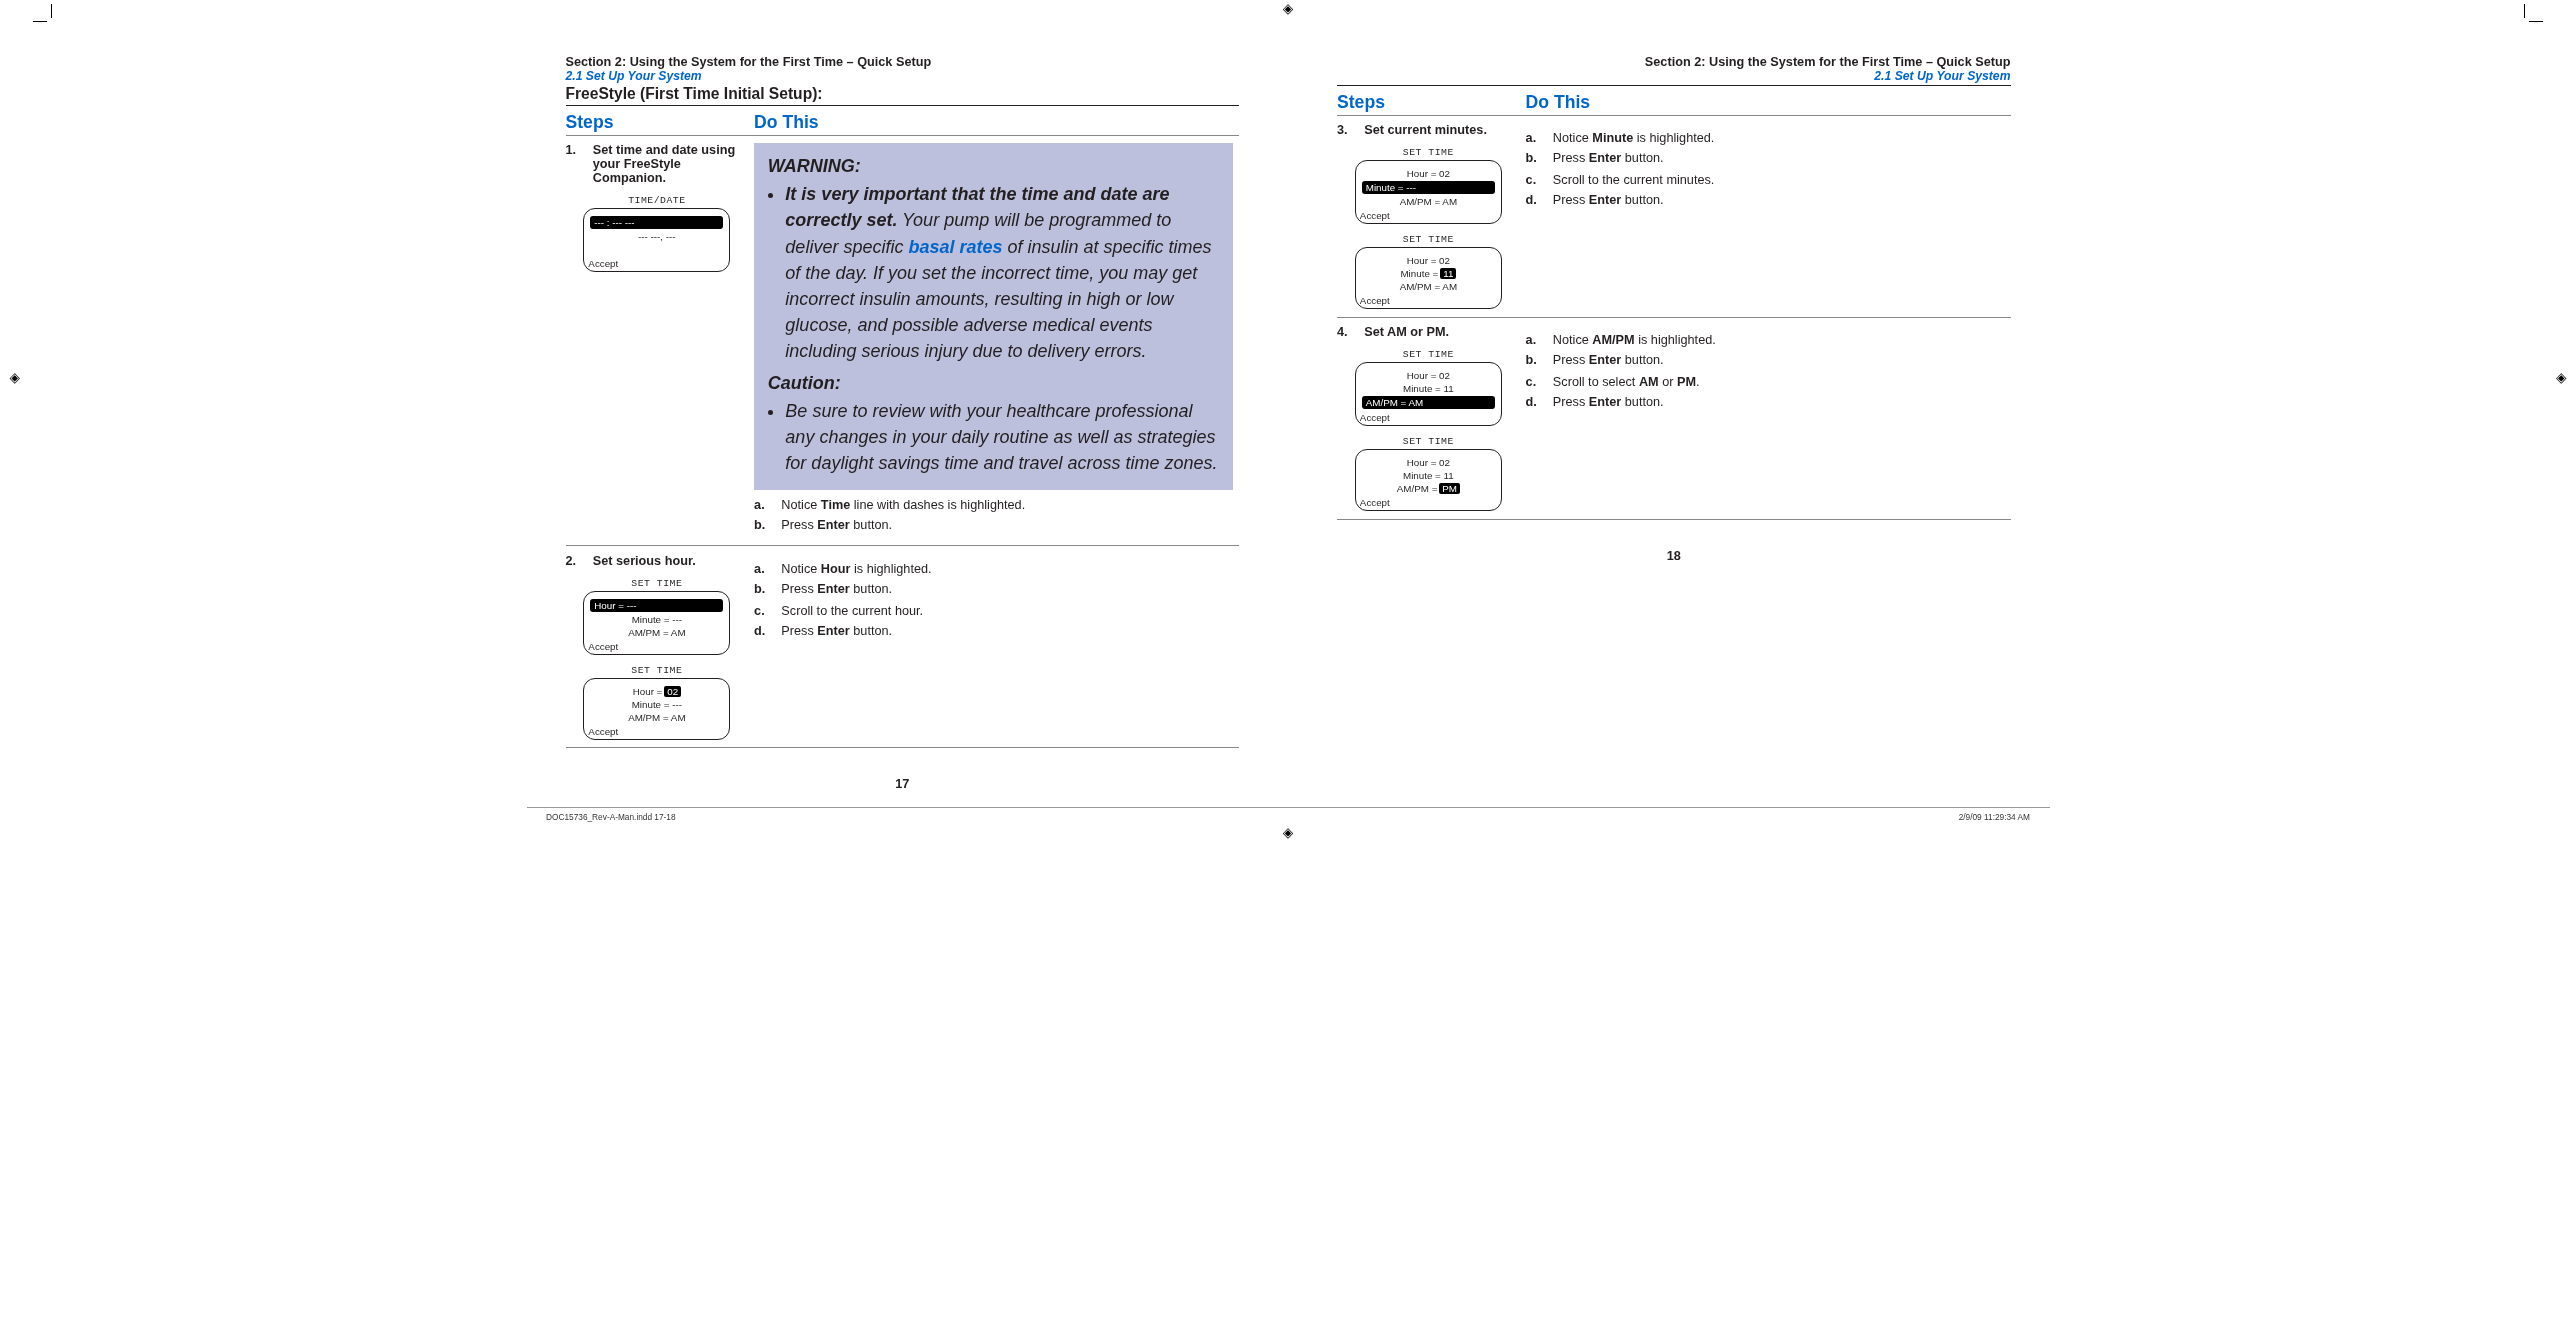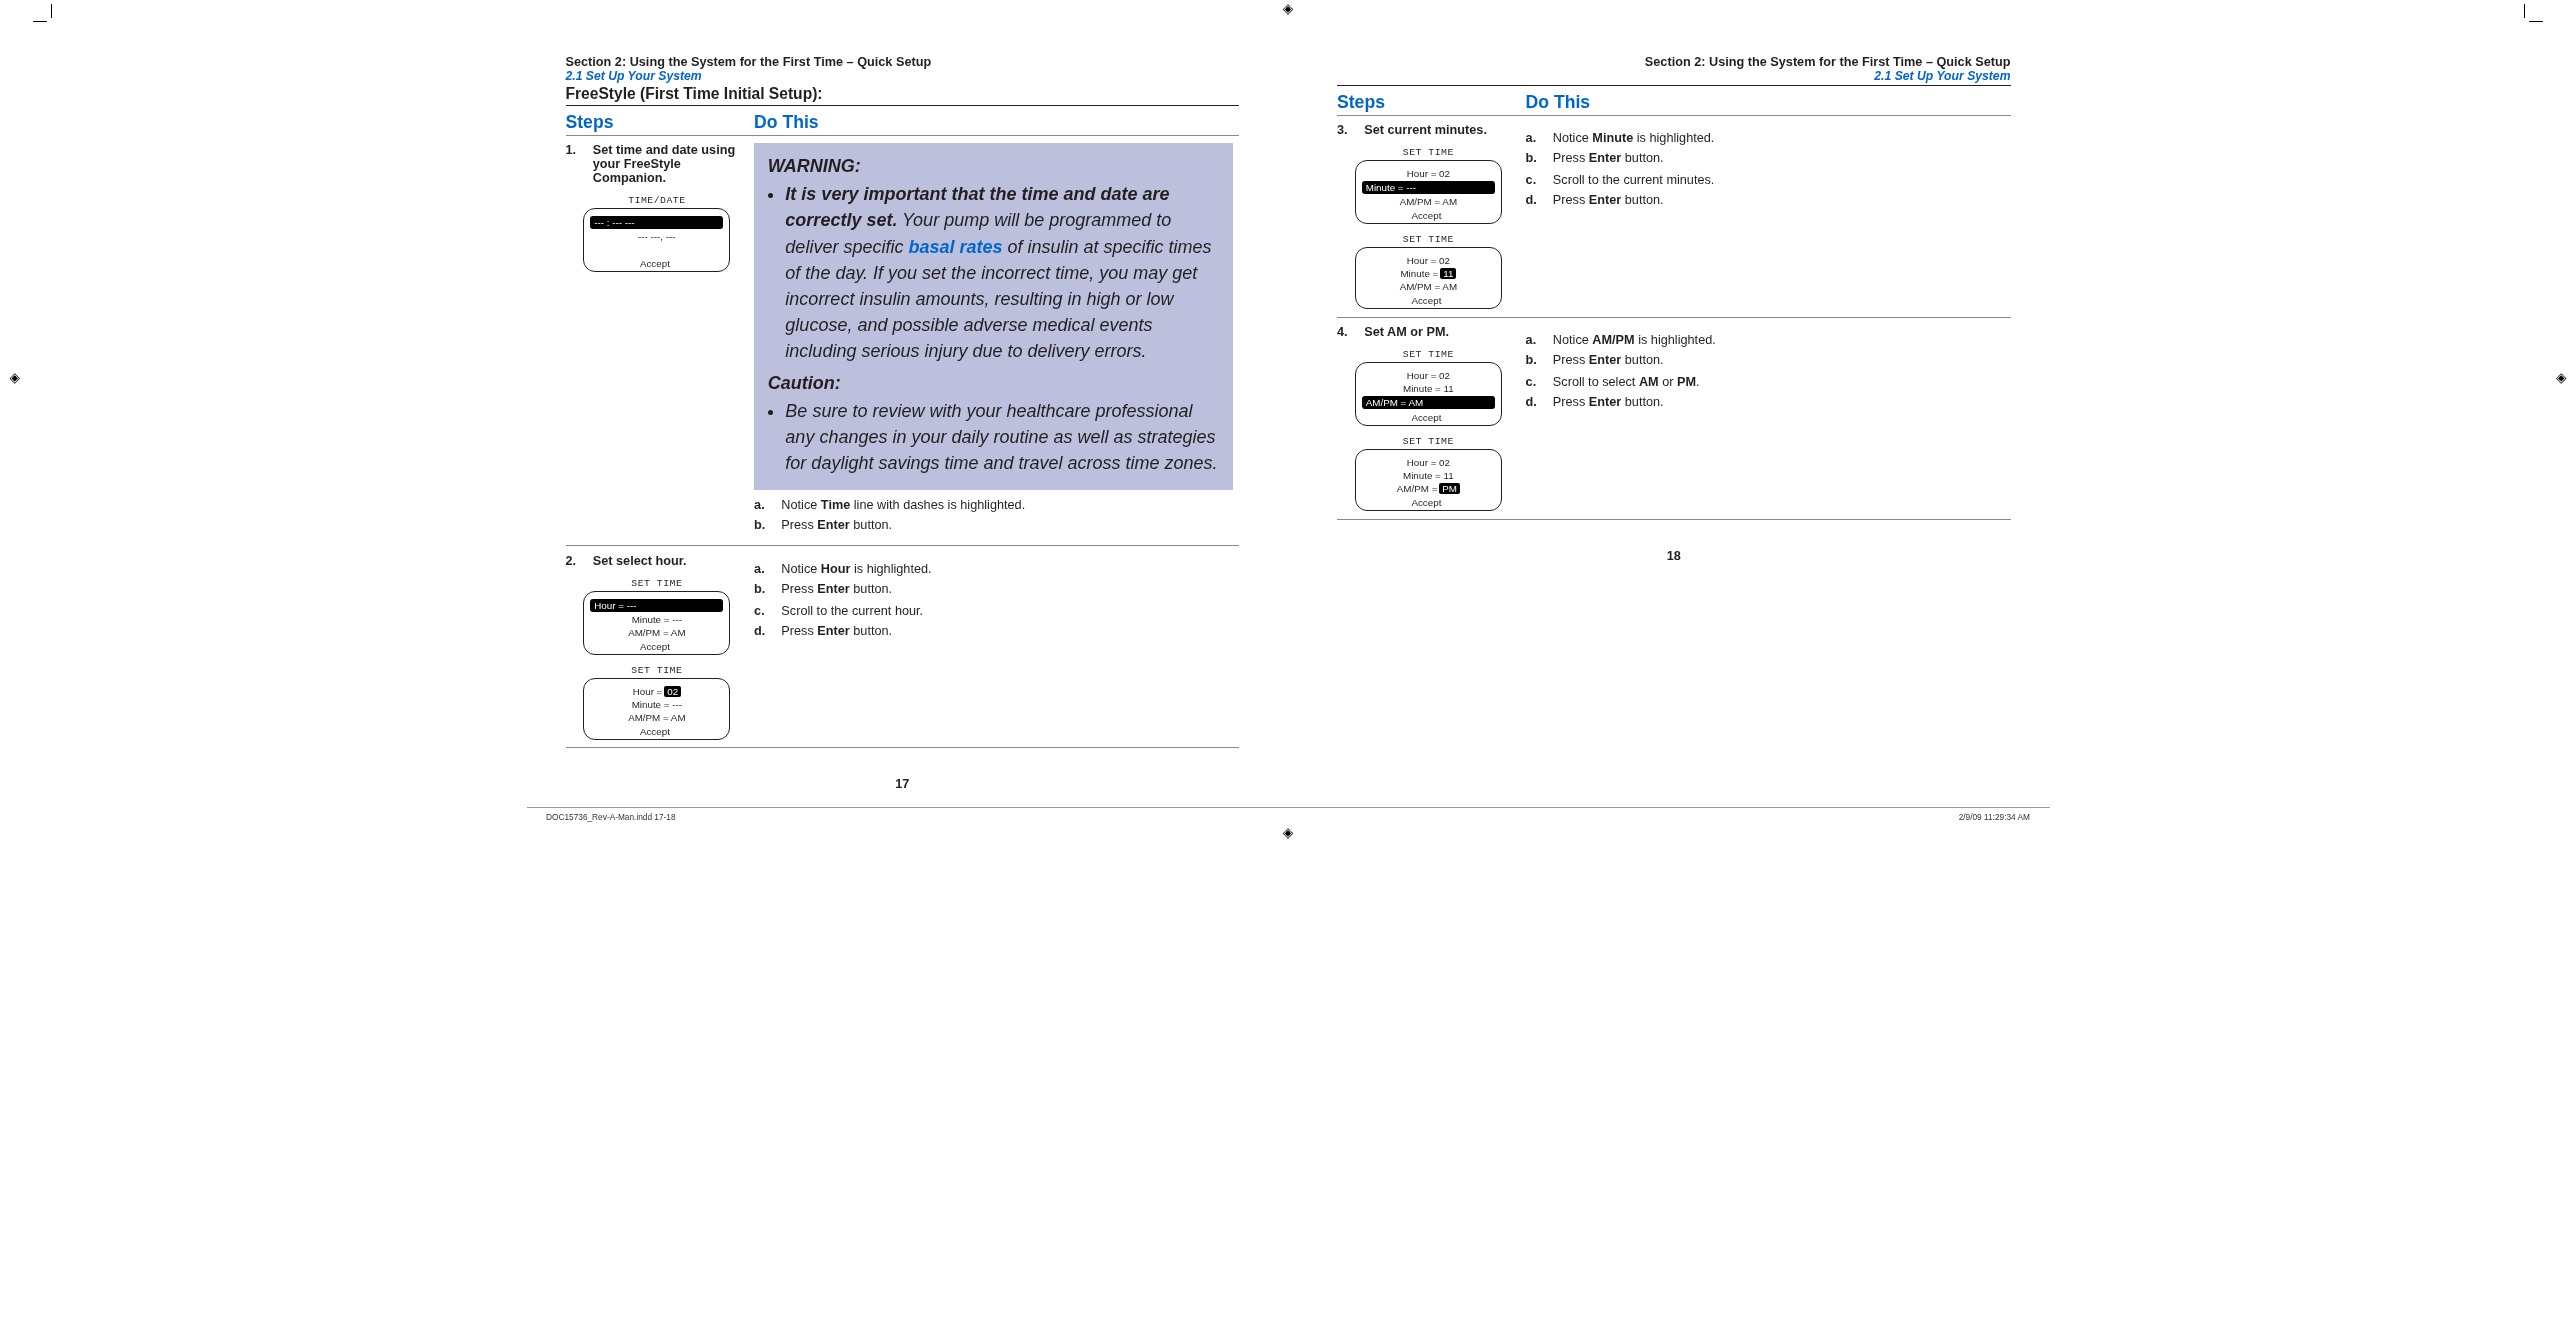--- a/index.html
+++ b/index.html
@@ -85,21 +85,21 @@
   .screen .line { text-align: center; padding: 1px 0; white-space: pre; }
   .screen .hl {
     background: #000; color: #fff;
     border-radius: 2.9px;
     padding: 1px 3.9px;
     display: block;
     margin: 1px 2px;
   }
   .screen .hl-part { display:flex; justify-content:center; align-items:flex-start; gap:2px; padding:1px 0;}
   .screen .hl-part .chip { background:#000; color:#fff; border-radius:2px; padding:0 2.9px; }
-  .screen .accept { text-align: center; padding: 2px 3.9px 0 0; }
+  .screen .accept { text-align: left; padding: 2px 3.9px 0 0; }
 
   .sub-block { margin-top: 21.5px; }
 
   .page-num { text-align: center; font-weight: 700; font-size: 12.7px; margin-top: 29px; }
 
   .footer {
     width: 1484px;
     margin: 9.8px auto 0 auto;
     border-top: 0.5px solid #999;
     font-size: 8.3px;
@@ -200,21 +200,21 @@
                   <span><span>Press </span><span class="b">Enter</span><span> button.</span></span>
                 </li>
           </ol>
         </td>
       </tr>
 
       <tr>
         <td class="cell noborder">
           <div class="stepnum-row">
             <div class="stepnum">2.</div>
-            <div class="steptxt">Set select hour.</div>
+            <div class="steptxt">Set serious hour.</div>
           </div>
           <div class="screen-wrap">
             <div class="screen-title">SET TIME</div>
             <div class="screen">
               <span class="hl">Hour = ---</span>
               <div class="line">Minute = ---</div>
               <div class="line">AM/PM = AM</div>
               <div class="accept">Accept</div>
             </div>
           </div>

